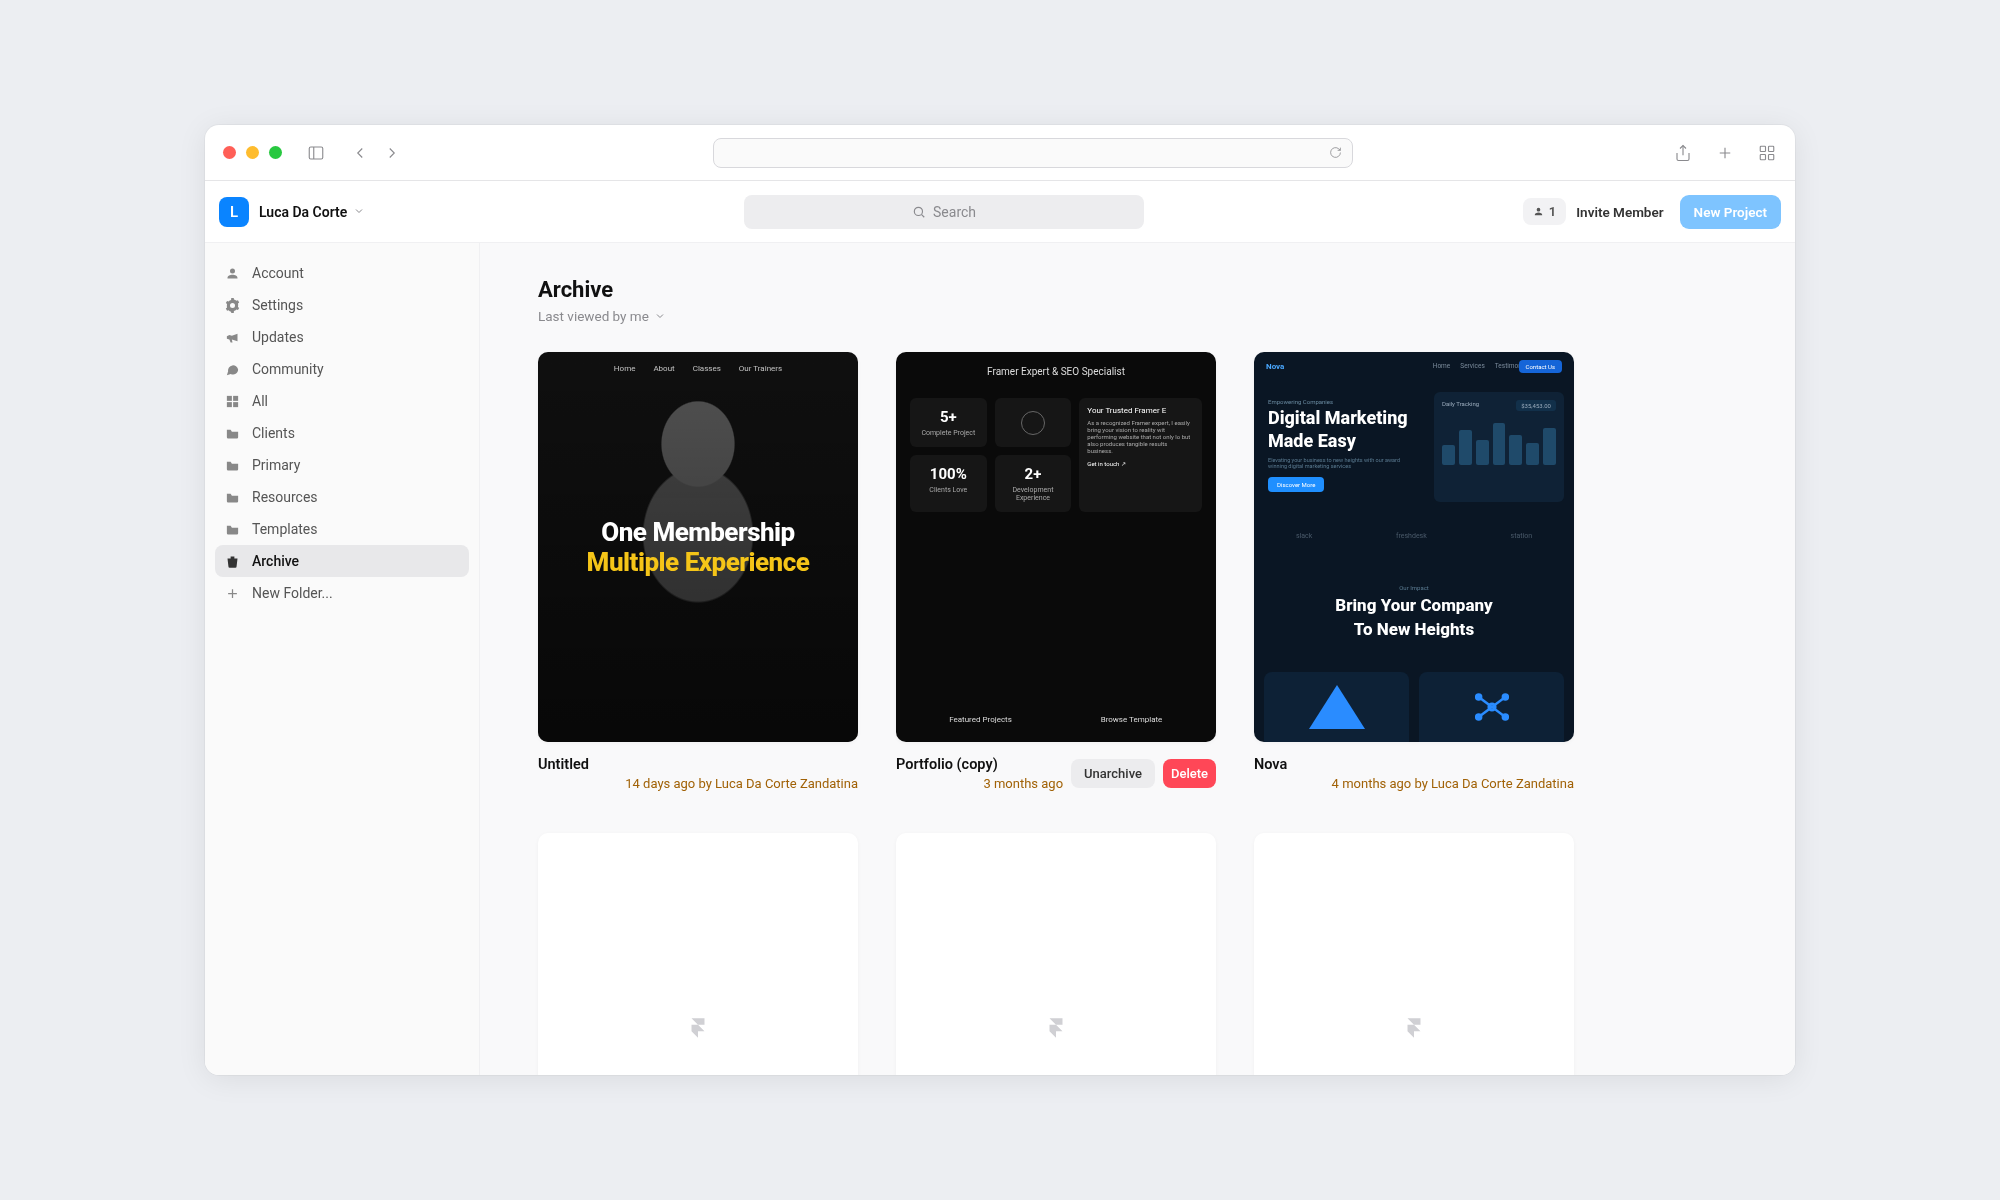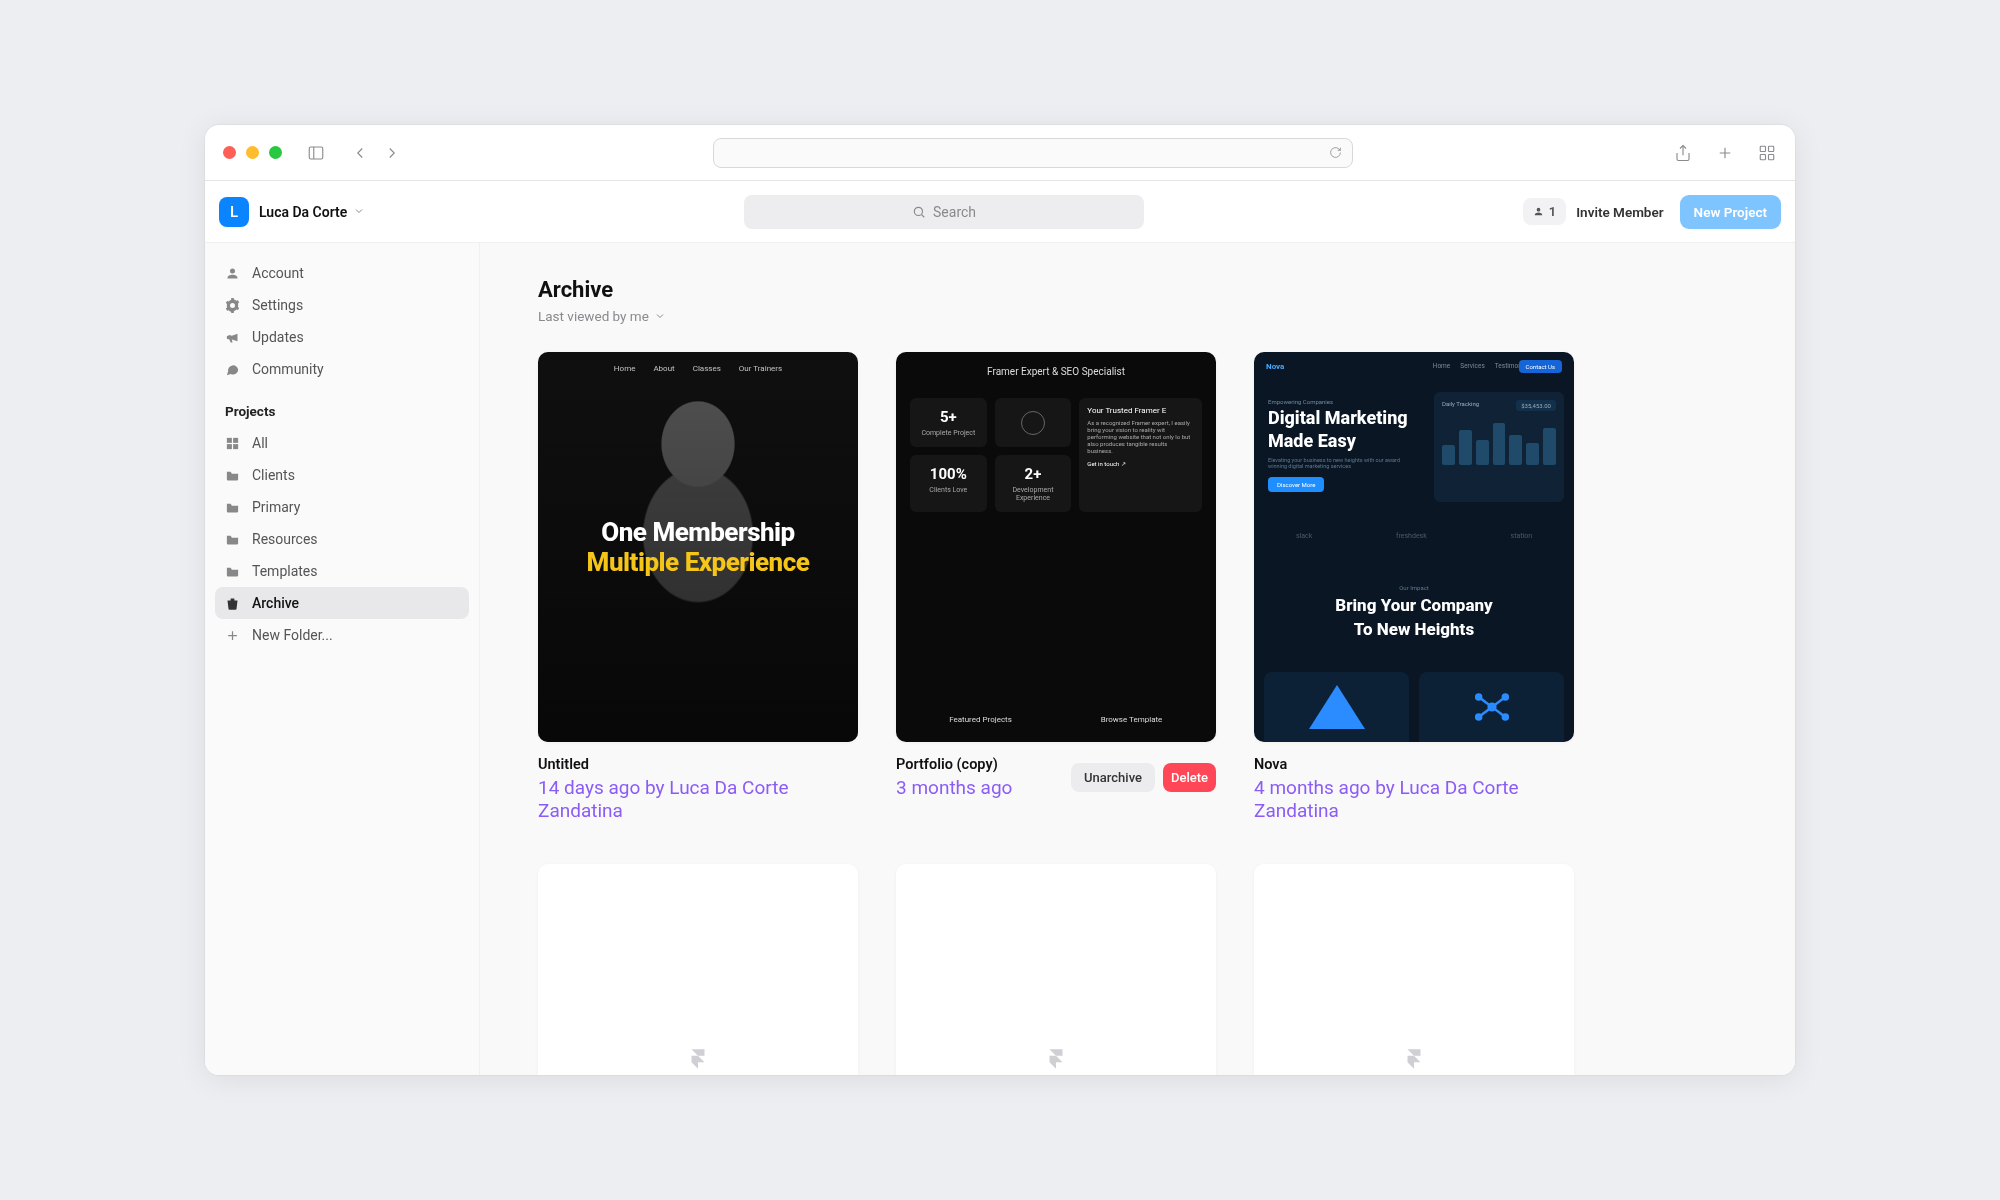--- a/index.html
+++ b/index.html
@@ -38,21 +38,21 @@
 .side-item svg { width: 15px; height: 15px; fill: #888; }
 .side-item.active svg { fill: #333; }
 .side-head { font-size: 13.5px; font-weight: 700; color: #222; padding: 18px 10px 8px; }
 .main { flex: 1; background: #f9f9fa; padding: 34px 58px; overflow-y: auto; }
 .page-title { font-size: 22px; font-weight: 700; color: #111; }
 .sort-row { margin-top: 6px; display: flex; align-items: center; gap: 5px; color: #8a8a8e; font-size: 13.5px; }
 .grid { margin-top: 28px; display: grid; grid-template-columns: repeat(3, 320px); gap: 42px 38px; }
 .card { }
 .thumb { width: 320px; height: 390px; border-radius: 10px; background: #fff; overflow: hidden; position: relative; box-shadow: 0 1px 4px rgba(0,0,0,0.04); }
 .card-title { margin-top: 14px; font-size: 14.5px; font-weight: 600; color: #111; }
-.card-meta { margin-top: 3px; font-size: 19px; color: #8b5cf6; }
+.card-meta { margin-top: 3px; font-size: 13px; color: #a16207; text-align: right; }
 .meta-row { display: flex; align-items: center; justify-content: space-between; margin-top: 14px; gap: 8px; }
 .meta-row .left { flex: 1; min-width: 0; }
 .btn-group { display: flex; gap: 8px; }
 .btn-unarchive { background: #ececee; color: #333; font-size: 13px; font-weight: 500; padding: 7px 13px; border-radius: 8px; }
 .btn-delete { background: #ff4757; color: #fff; font-size: 13px; font-weight: 500; padding: 7px 8px; border-radius: 8px; }
 
 .thumb.empty { background: #fff; display: flex; align-items: center; justify-content: center; }
 .thumb.empty svg { width: 26px; height: 26px; fill: #d0d0d4; }
 
 .t1 { background: #111; color: #fff; }
@@ -205,21 +205,20 @@
           </svg>
         <span>Updates</span>
       </div>
       <div class="side-item">
         <svg viewBox="0 0 24 24">
             <path d="M21 12a8 8 0 0 1-11.8 7L3 21l2-6.2A8 8 0 1 1 21 12z"></path>
           </svg>
         <span>Community</span>
       </div>
 
-      <div class="side-head">Projects</div>
 
       <div class="side-item">
         <svg viewBox="0 0 24 24">
             <rect x="3" y="3" width="8" height="8"></rect>
             <rect x="13" y="3" width="8" height="8"></rect>
             <rect x="3" y="13" width="8" height="8"></rect>
             <rect x="13" y="13" width="8" height="8"></rect>
           </svg>
         <span>All</span>
       </div>

